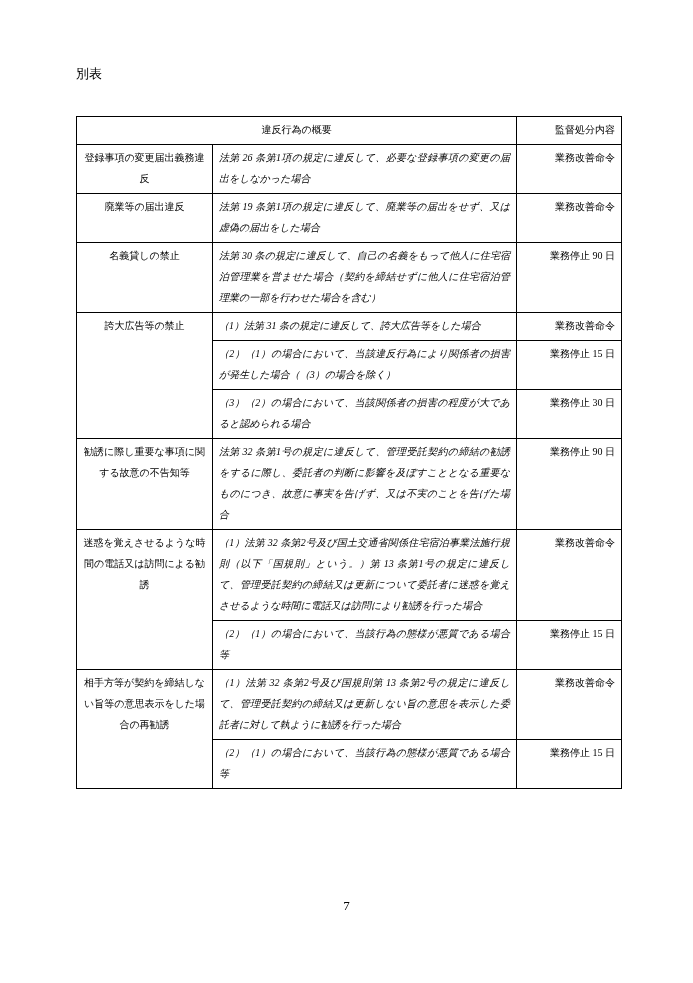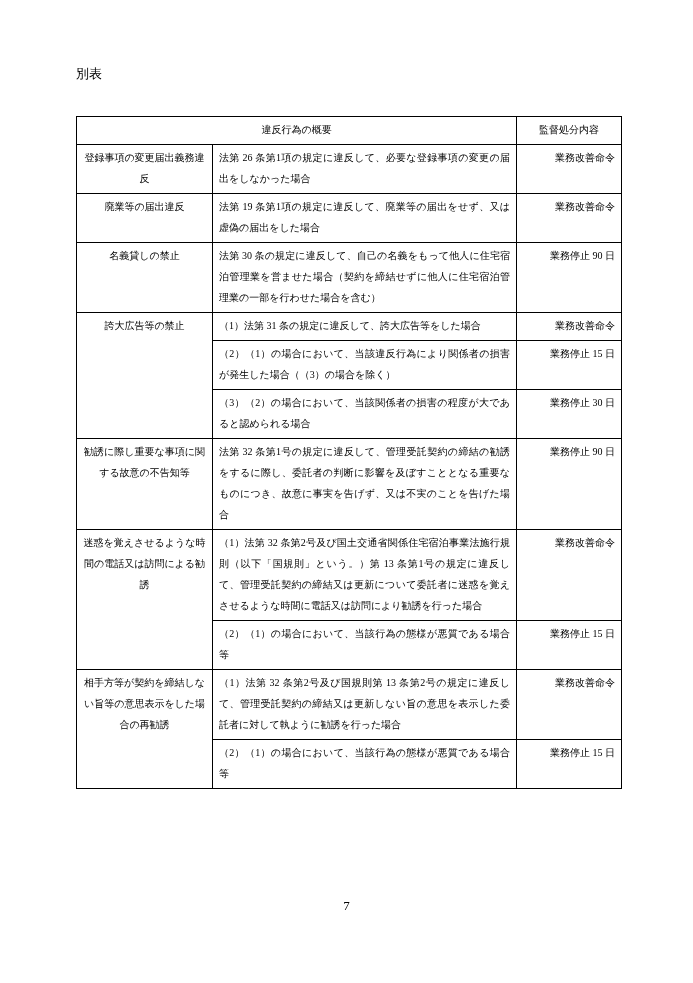--- a/index.html
+++ b/index.html
@@ -39,31 +39,32 @@
   }
   table.violation-table th,
   table.violation-table td {
     border: 1px solid #000000;
     vertical-align: top;
     font-weight: normal;
     line-height: 21px;
     padding: 2px 6px 4px 6px;
   }
   th.h-overview { text-align: center; }
-  th.h-disposition { text-align: center; }
+  th.h-disposition { text-align: right; }
   td.category {
     text-align: center;
     padding-left: 6px;
     padding-right: 5px;
   }
   td.desc {
     text-align: justify;
     text-justify: inter-ideograph;
     padding-left: 7px;
     padding-right: 7px;
+    font-style: italic;
   }
   td.disp {
     text-align: right;
     padding-left: 3px;
     padding-right: 3px;
   }
   .page-number {
     position: absolute;
     left: 0;
     top: 898px;

